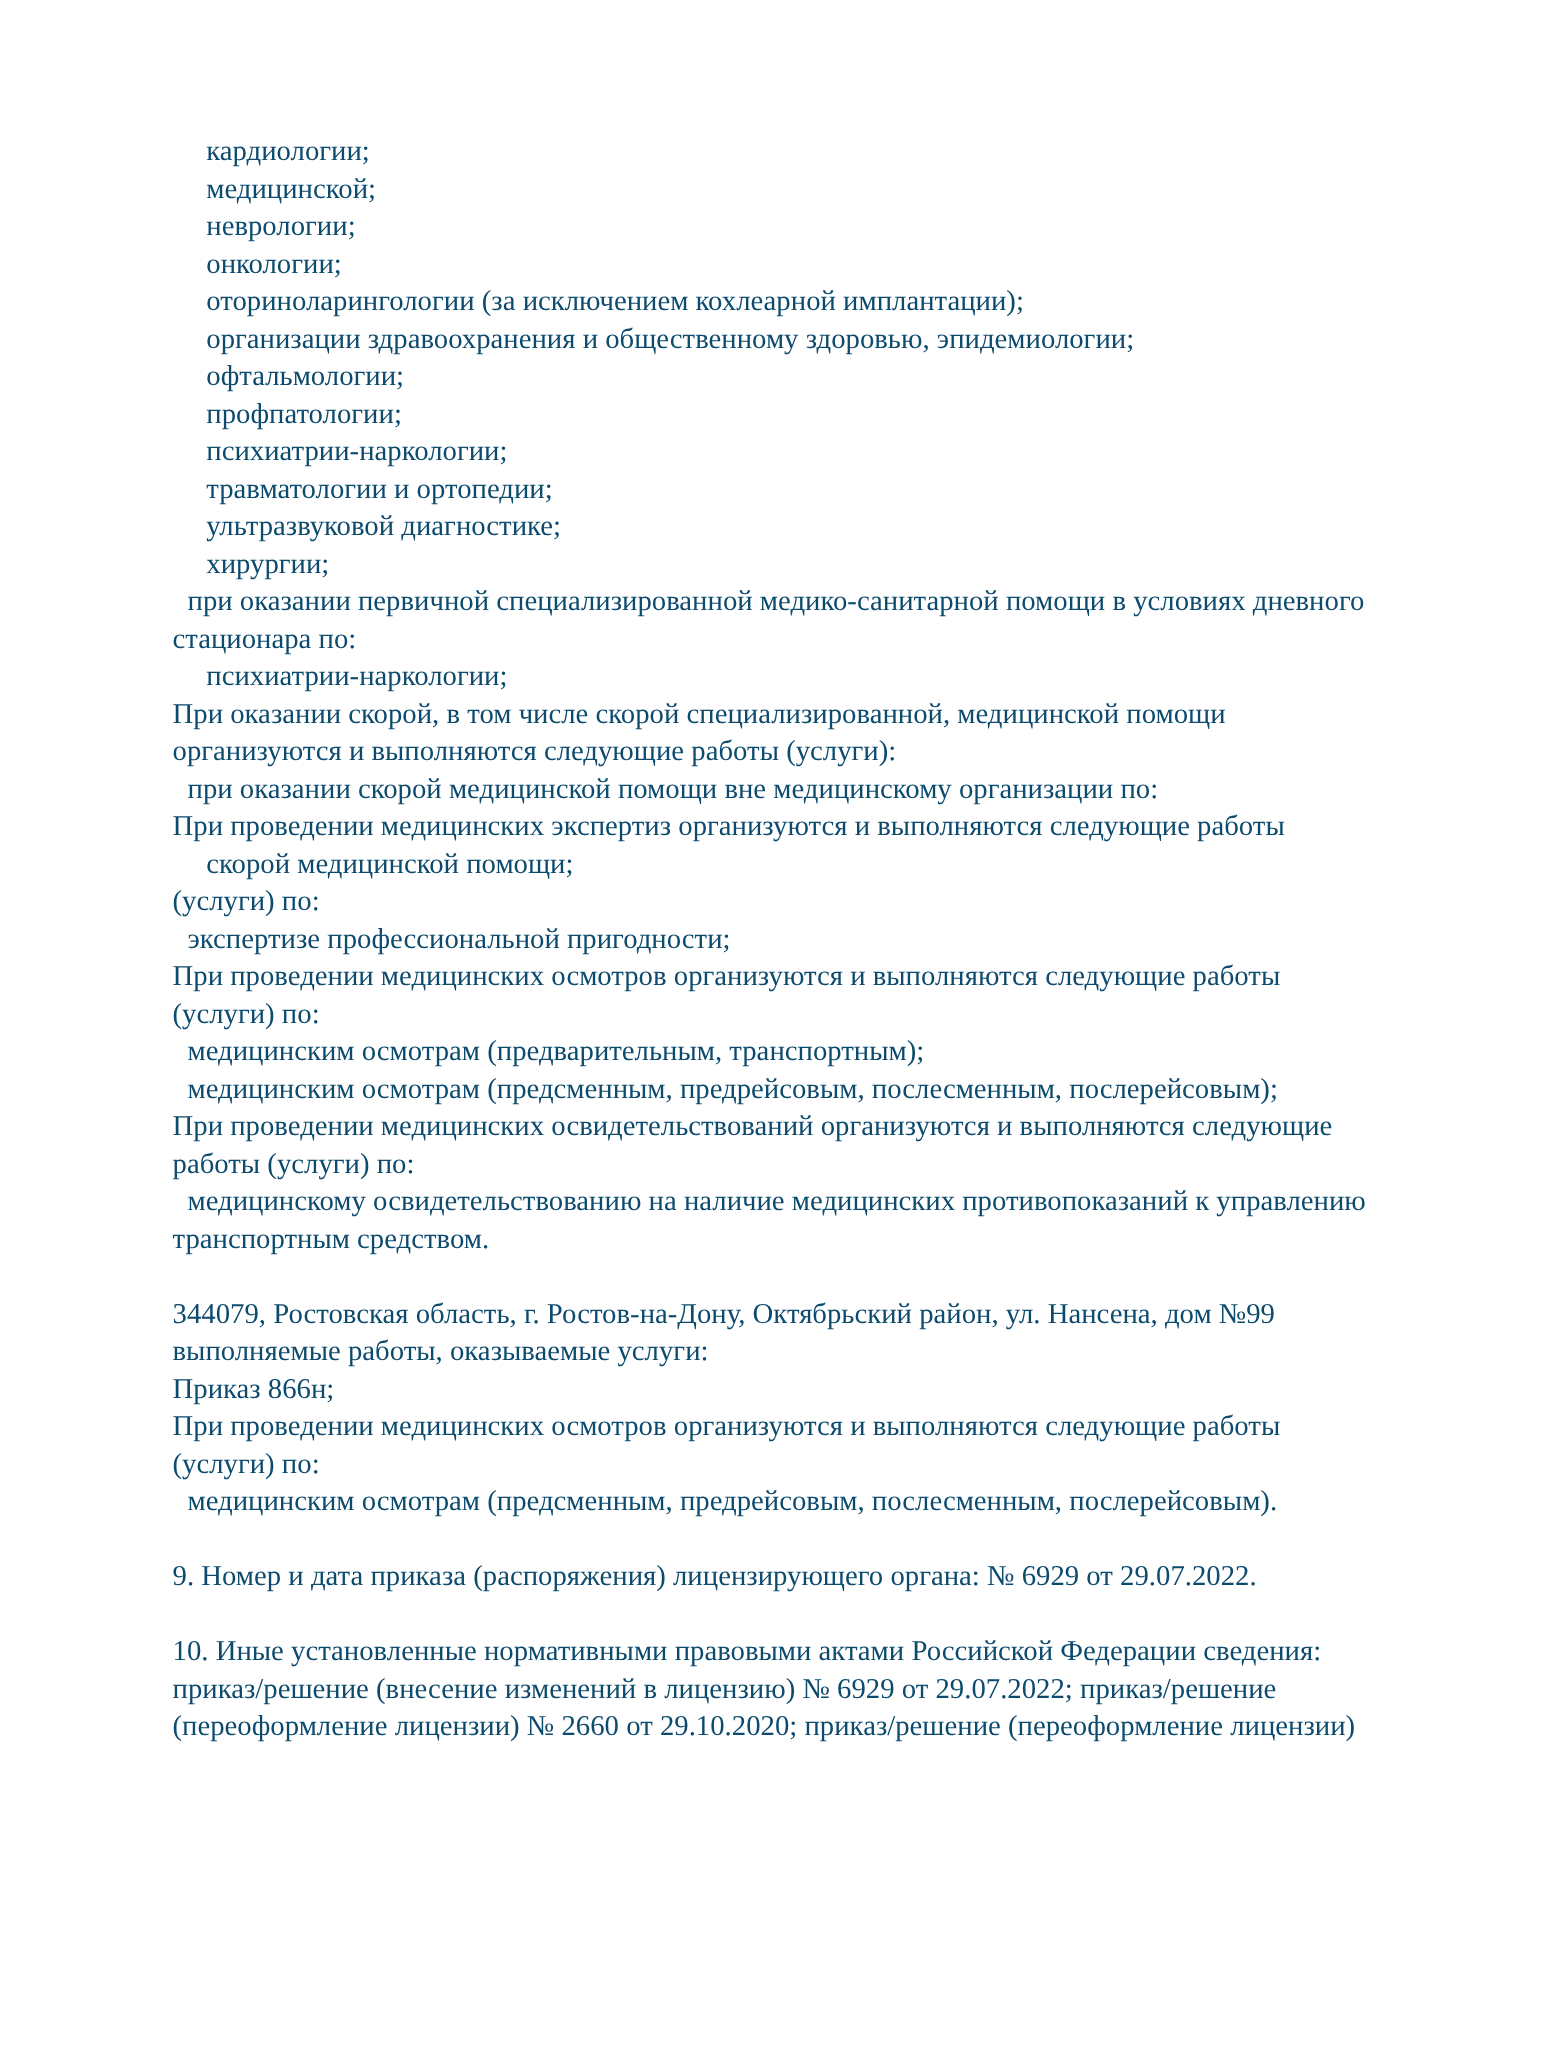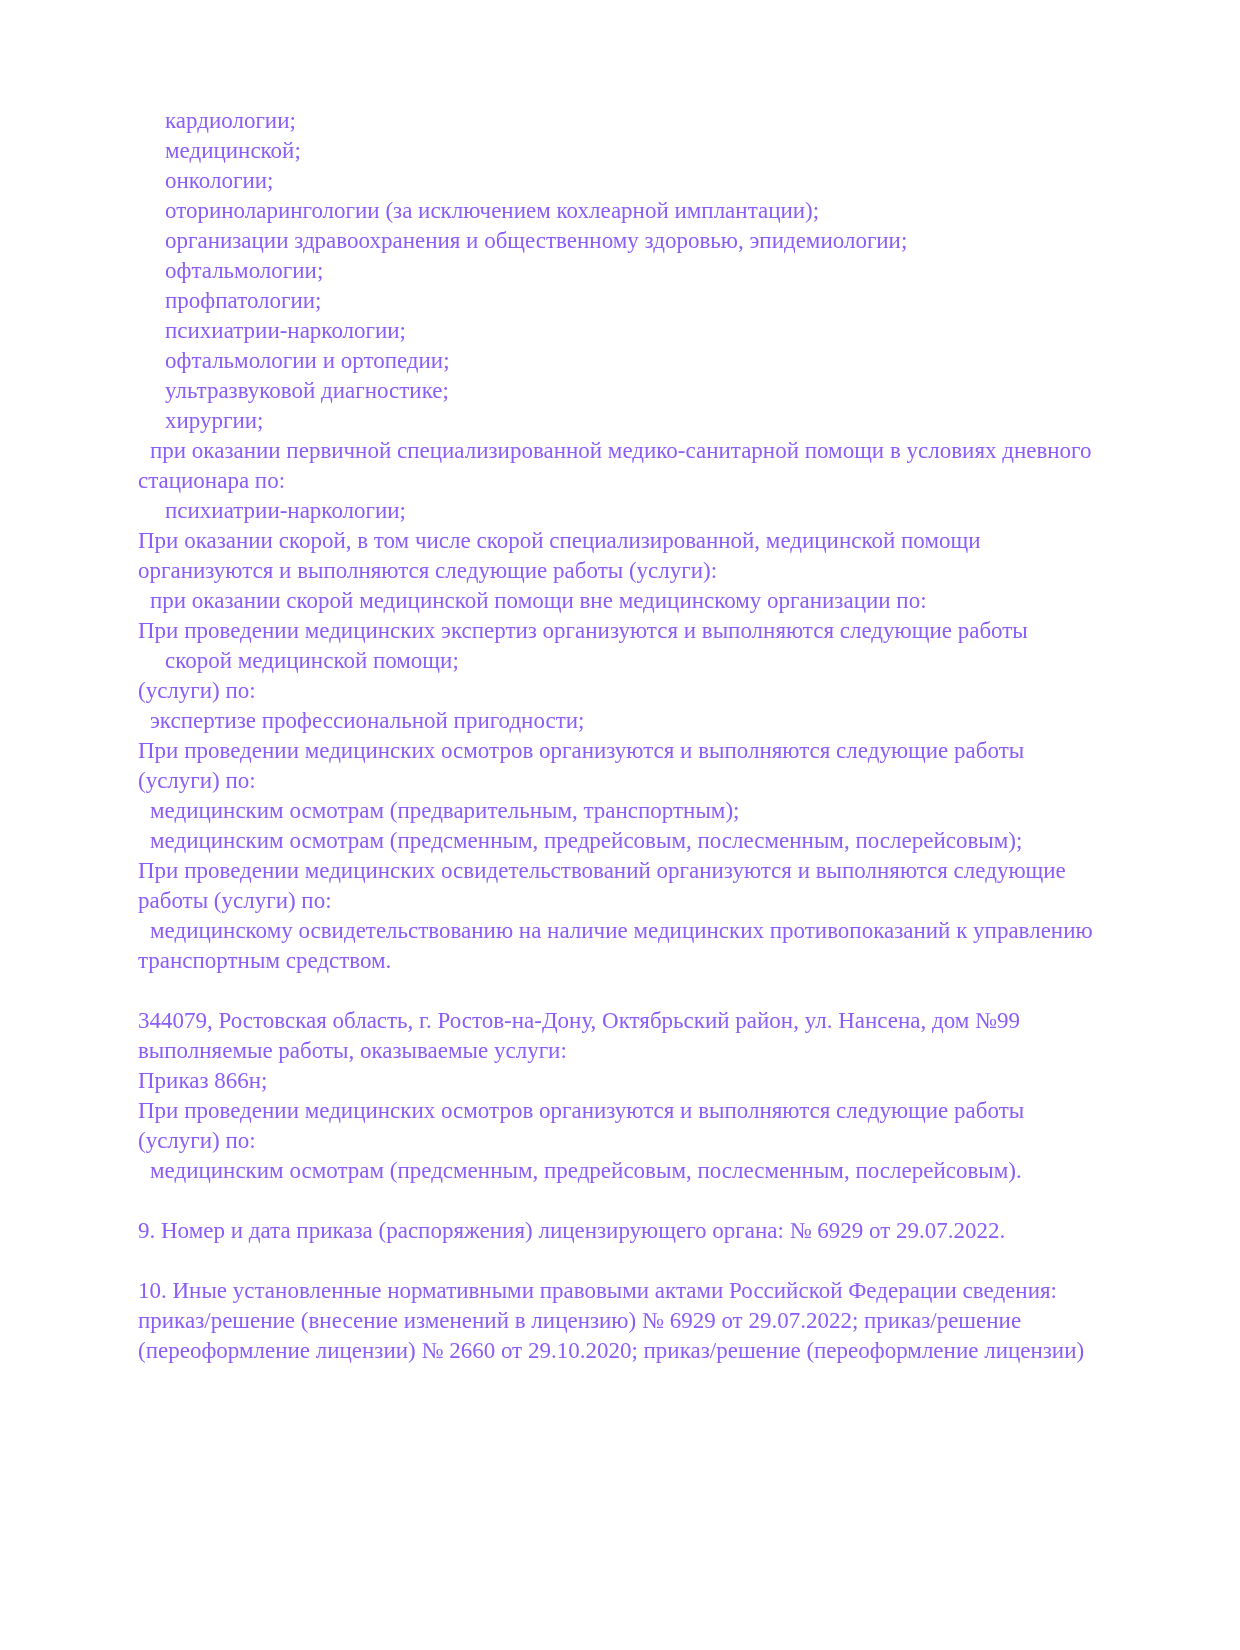--- a/index.html
+++ b/index.html
@@ -9,21 +9,21 @@
   }
   .page {
     position: relative;
     width: 1116px;
     height: 1650px;
     background: #ffffff;
     overflow: hidden;
     font-family: "Liberation Serif", serif;
     font-size: 23px;
     line-height: 30px;
-    color: #8b5cf6;
+    color: #0c4a6e;
   }
   .doc {
     position: absolute;
     top: 106px;
     left: 138px;
     width: 1010px;
   }
   .line {
     min-height: 30px;
     white-space: nowrap;
@@ -33,27 +33,28 @@
   .indent-1 { padding-left: 12px; }
   .indent-2 { padding-left: 27px; }
 </style>
 </head>
 <body>
 
 <div class="page">
   <div class="doc" id="doc">
       <p class="line indent-2">кардиологии;</p>
       <p class="line indent-2">медицинской;</p>
+      <p class="line indent-2">неврологии;</p>
       <p class="line indent-2">онкологии;</p>
       <p class="line indent-2">оториноларингологии (за исключением кохлеарной имплантации);</p>
       <p class="line indent-2">организации здравоохранения и общественному здоровью, эпидемиологии;</p>
       <p class="line indent-2">офтальмологии;</p>
       <p class="line indent-2">профпатологии;</p>
       <p class="line indent-2">психиатрии-наркологии;</p>
-      <p class="line indent-2">офтальмологии и ортопедии;</p>
+      <p class="line indent-2">травматологии и ортопедии;</p>
       <p class="line indent-2">ультразвуковой диагностике;</p>
       <p class="line indent-2">хирургии;</p>
       <p class="line indent-1">при оказании первичной специализированной медико-санитарной помощи в условиях дневного</p>
       <p class="line">стационара по:</p>
       <p class="line indent-2">психиатрии-наркологии;</p>
       <p class="line">При оказании скорой, в том числе скорой специализированной, медицинской помощи</p>
       <p class="line">организуются и выполняются следующие работы (услуги):</p>
       <p class="line indent-1">при оказании скорой медицинской помощи вне медицинскому организации по:</p>
       <p class="line">При проведении медицинских экспертиз организуются и выполняются следующие работы</p>
       <p class="line indent-2">скорой медицинской помощи;</p>

